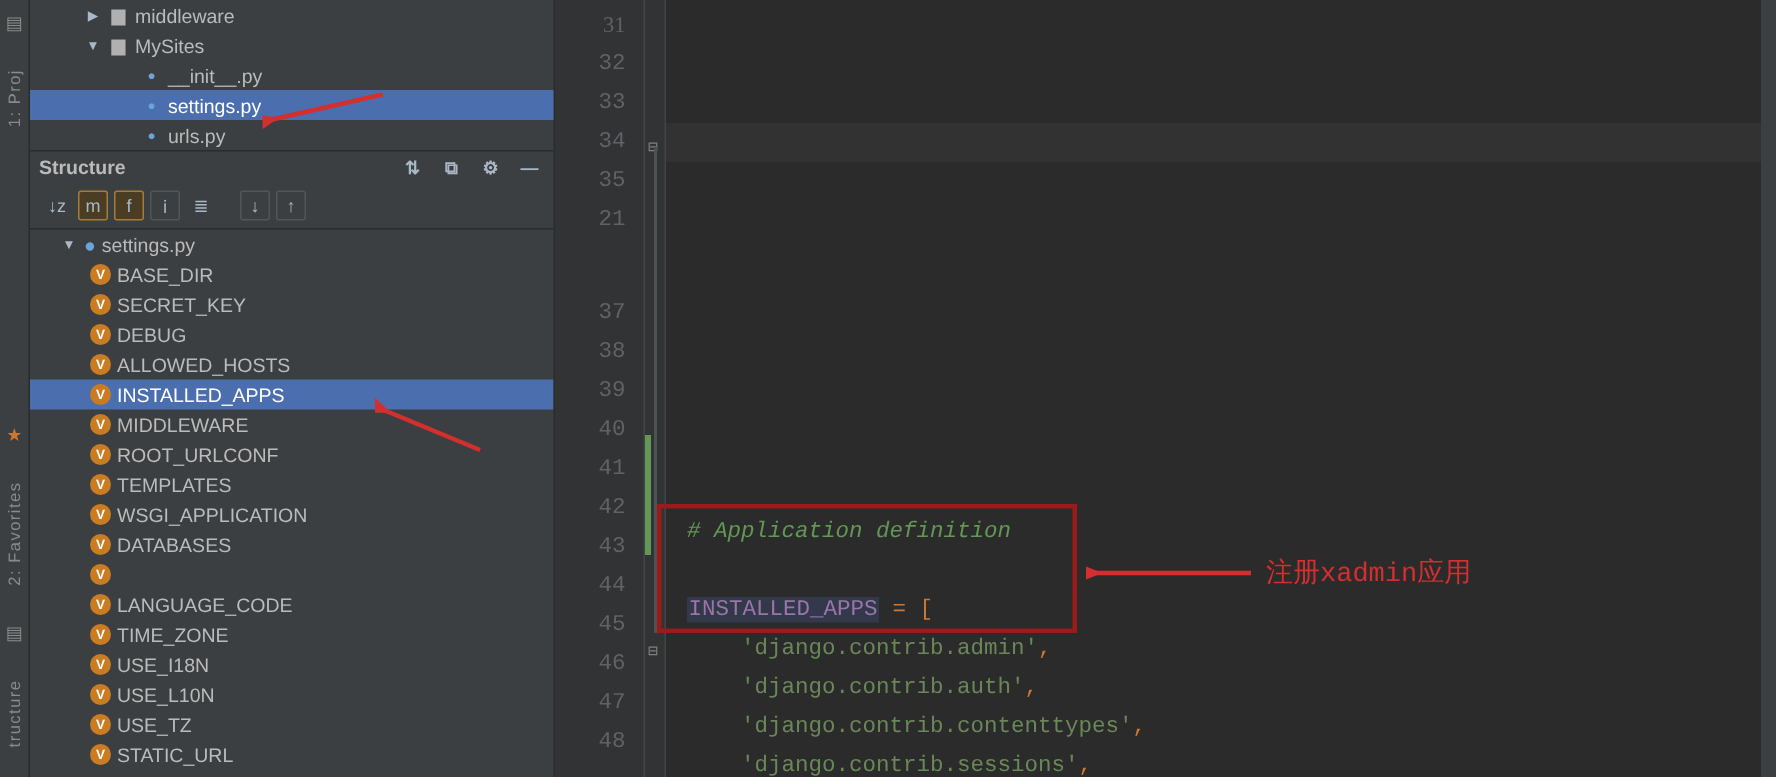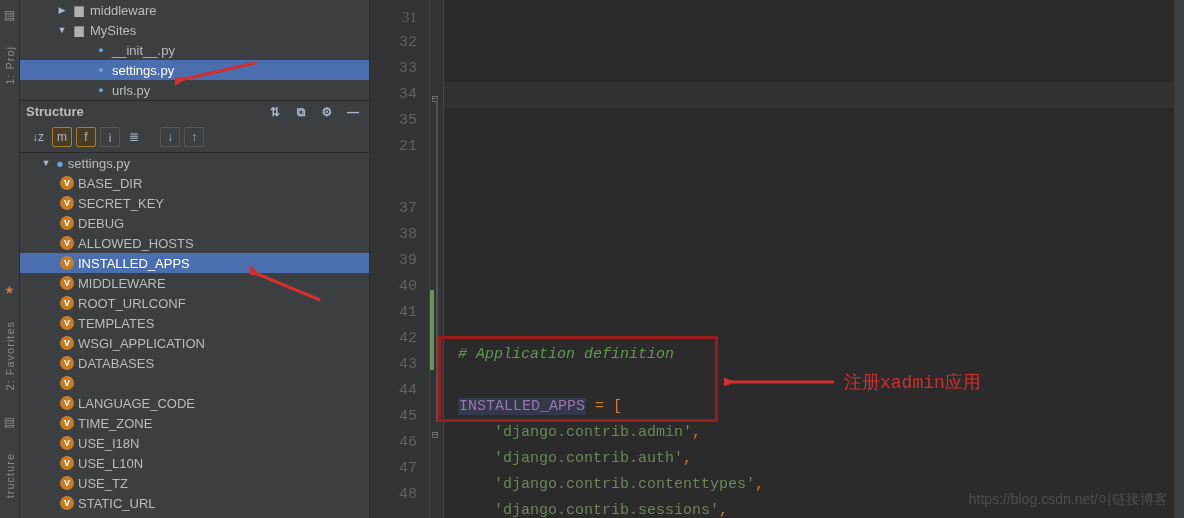--- a/index.html
+++ b/index.html
@@ -335,21 +335,20 @@
             <marker id="ah1" markerWidth="10" markerHeight="8" refX="2" refY="4" orient="auto">
           <path d="M10,0 L0,4 L10,8 Z" fill="#d32f2f"></path>
             </marker>
           </defs>
         <line x1="110" y1="24" x2="5" y2="24" stroke="#d32f2f" stroke-width="3" marker-end="url(#ah1)"></line>
       </svg>
       <div class="annotation" style="top:370px;left:400px">注册xadmin应用</div>
     <div class="code-line"><span class=""></span></div><div class="code-line"><span class="c-green"># Application definition</span></div><div class="code-line"><span class=""></span></div><div class="code-line"><span class="install-apps-hl c-id " style="position: static;">INSTALLED_APPS</span><span class="c-key"> = [</span></div><div class="code-line"><span class="c-str">    'django.contrib.admin'</span><span class="c-key">,</span></div><div class="code-line"><span class="c-str">    'django.contrib.auth'</span><span class="c-key">,</span></div><div class="code-line"><span class="c-str">    'django.contrib.contenttypes'</span><span class="c-key">,</span></div><div class="code-line"><span class="c-str">    'django.contrib.sessions'</span><span class="c-key">,</span></div></div>
     <div class="right-strip"></div>
 
-    <div class="watermark">https://blog.csdn.net/이链接博客</div>
   </div>
 </div>
 
 <svg class="arrow-svg" style="top:58px;left:175px" width="90" height="30">
   <defs>
       <marker id="ah2" markerWidth="10" markerHeight="8" refX="2" refY="4" orient="auto">
     <path d="M10,0 L0,4 L10,8 Z" fill="#d32f2f"></path>
       </marker>
     </defs>
   <line x1="80" y1="5" x2="5" y2="22" stroke="#d32f2f" stroke-width="3" marker-end="url(#ah2)"></line>

